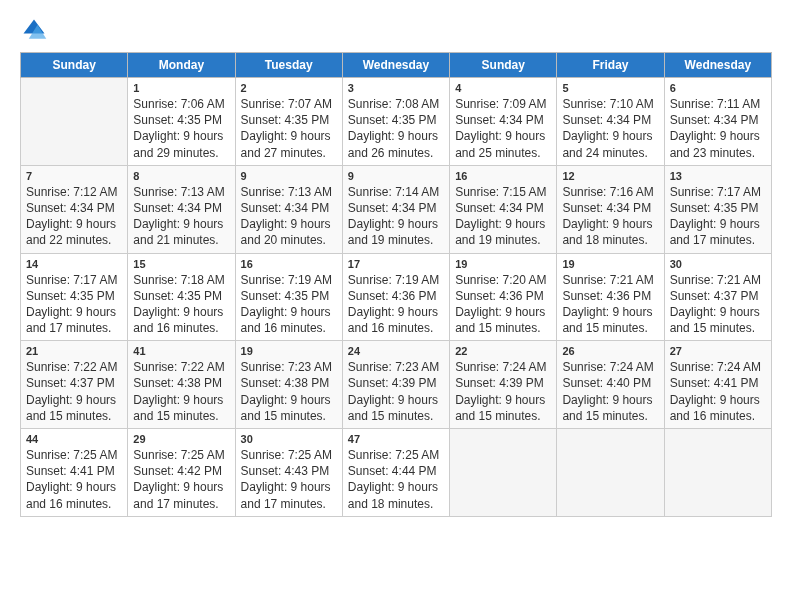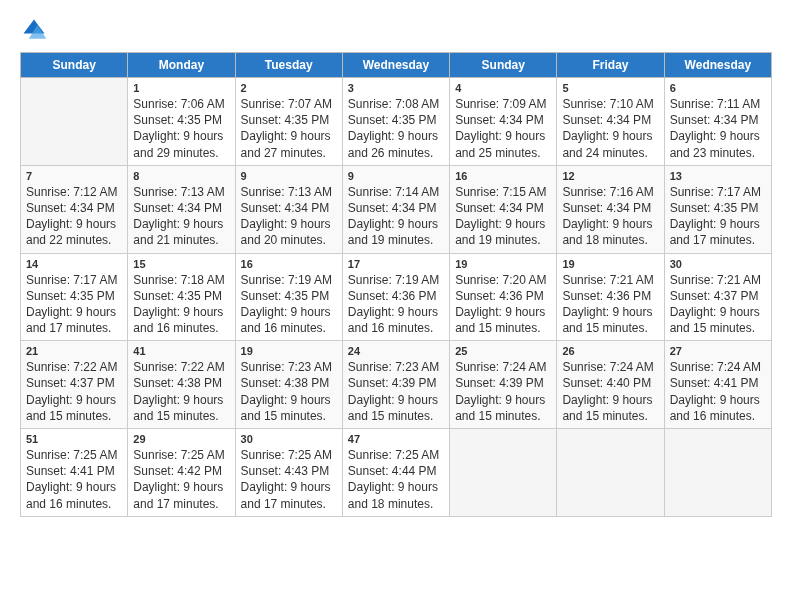--- a/index.html
+++ b/index.html
@@ -227,35 +227,35 @@
           </td>
           <td>
             <span class="day-num">19</span>
             <div class="day-info">Sunrise: 7:23 AM<br>Sunset: 4:38 PM<br>Daylight: 9 hours and 15 minutes.</div>
           </td>
           <td>
             <span class="day-num">24</span>
             <div class="day-info">Sunrise: 7:23 AM<br>Sunset: 4:39 PM<br>Daylight: 9 hours and 15 minutes.</div>
           </td>
           <td>
-            <span class="day-num">25</span>
+            <span class="day-num">22</span>
             <div class="day-info">Sunrise: 7:24 AM<br>Sunset: 4:39 PM<br>Daylight: 9 hours and 15 minutes.</div>
           </td>
           <td>
             <span class="day-num">26</span>
             <div class="day-info">Sunrise: 7:24 AM<br>Sunset: 4:40 PM<br>Daylight: 9 hours and 15 minutes.</div>
           </td>
           <td>
             <span class="day-num">27</span>
             <div class="day-info">Sunrise: 7:24 AM<br>Sunset: 4:41 PM<br>Daylight: 9 hours and 16 minutes.</div>
           </td>
         </tr>
         <tr>
           <td>
-            <span class="day-num">51</span>
+            <span class="day-num">44</span>
             <div class="day-info">Sunrise: 7:25 AM<br>Sunset: 4:41 PM<br>Daylight: 9 hours and 16 minutes.</div>
           </td>
           <td>
             <span class="day-num">29</span>
             <div class="day-info">Sunrise: 7:25 AM<br>Sunset: 4:42 PM<br>Daylight: 9 hours and 17 minutes.</div>
           </td>
           <td>
             <span class="day-num">30</span>
             <div class="day-info">Sunrise: 7:25 AM<br>Sunset: 4:43 PM<br>Daylight: 9 hours and 17 minutes.</div>
           </td>

